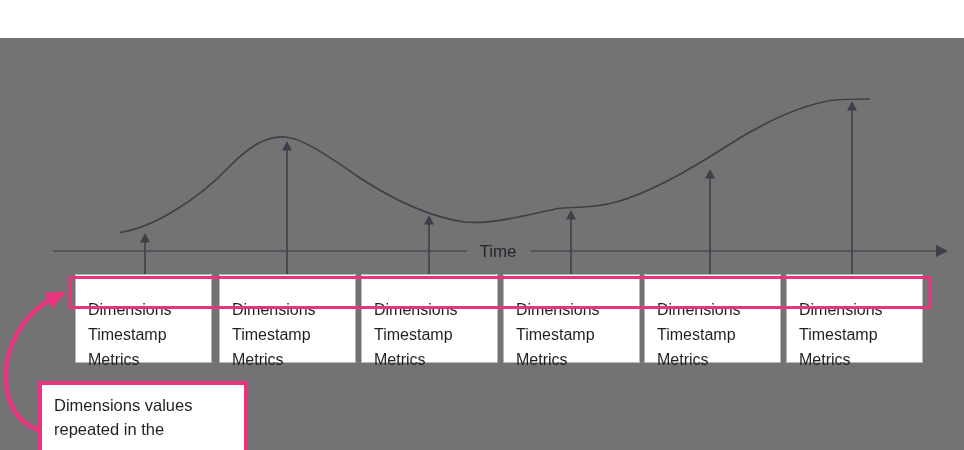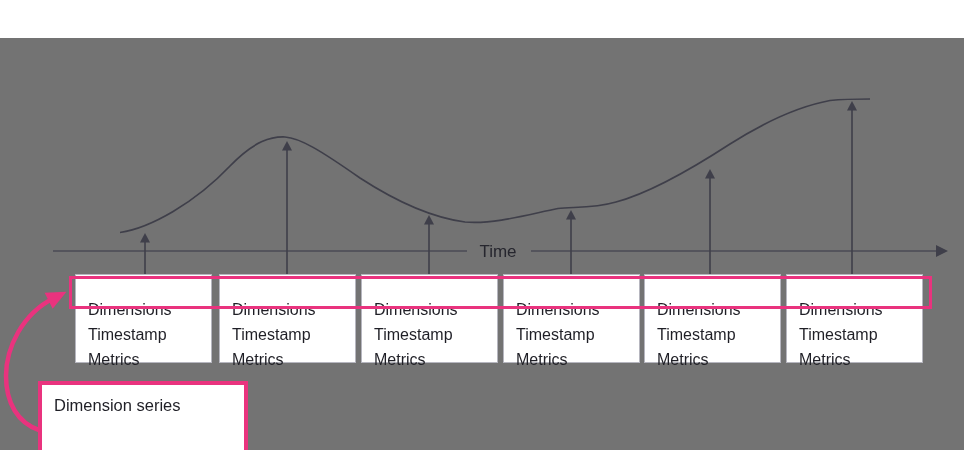--- a/index.html
+++ b/index.html
@@ -130,16 +130,17 @@
   </div>
   <div class="record-box" style="left:786px">
     <span class="field">Dimensions</span>
     <span class="field">Timestamp</span>
     <span class="field">Metrics</span>
   </div>
 
   <div id="highlight-rect"></div>
 
   <div id="callout-box">
-    <span class="callout-line">Dimension series</span>
+    <span class="callout-line">Dimensions values</span>
+    <span class="callout-line">repeated in the</span>
   </div>
 
 </div>
 
 </body></html>

